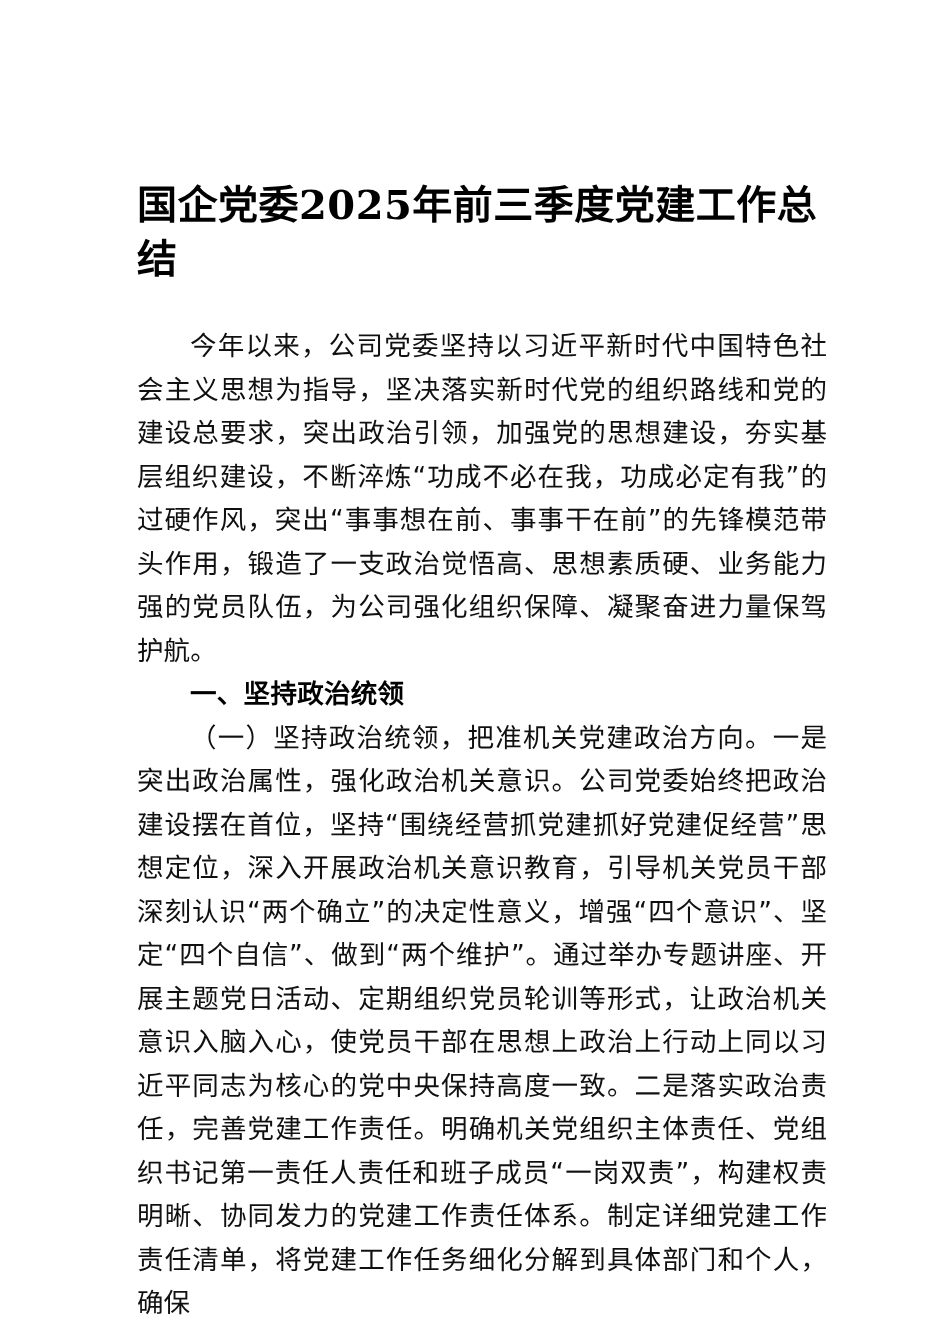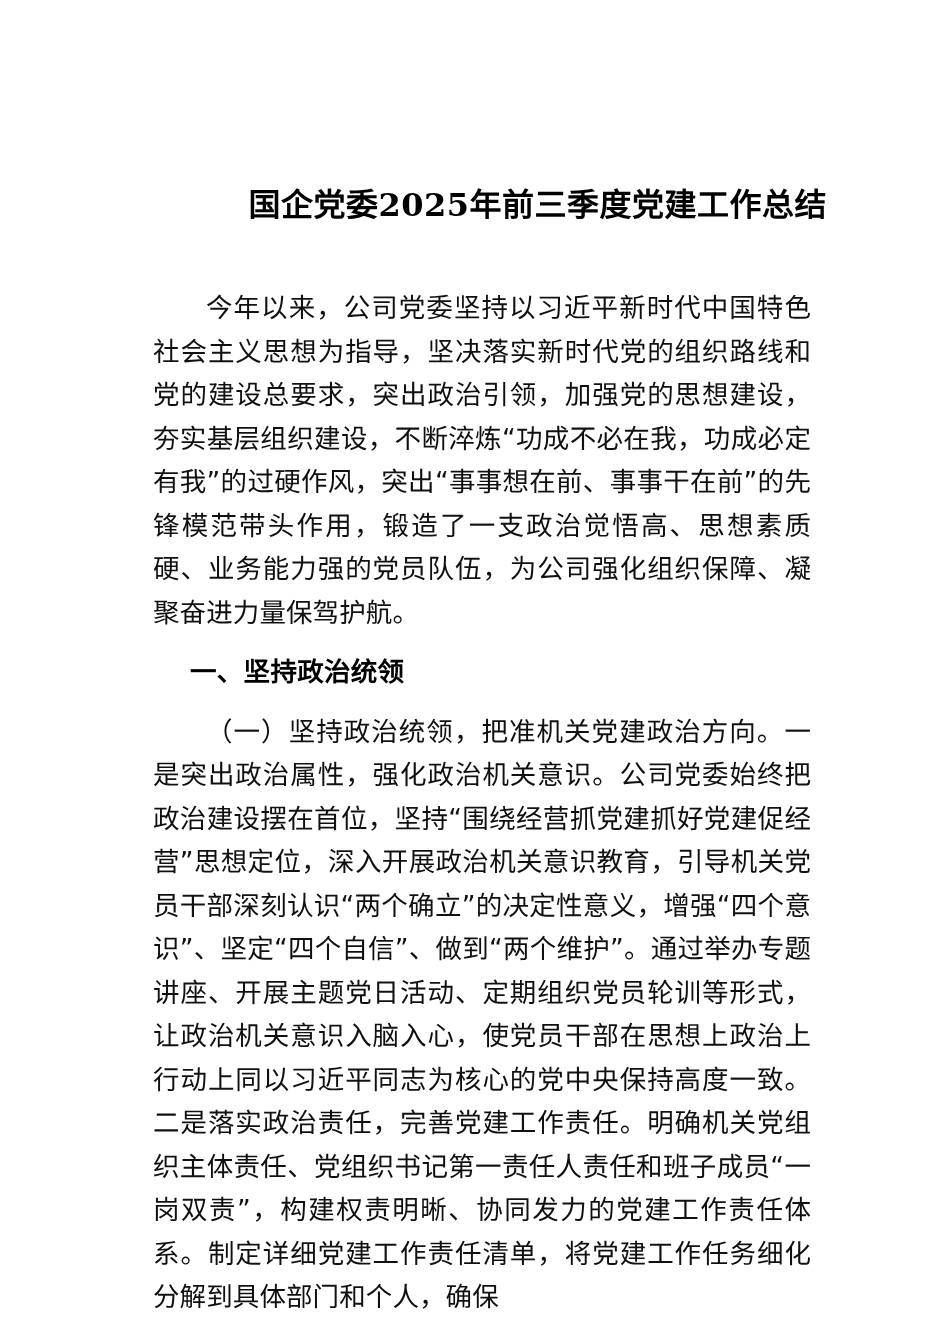--- a/index.html
+++ b/index.html
@@ -24,40 +24,40 @@
     position: absolute;
     left: 137px;
     top: 178px;
     width: 690px;
   }
 
   
   .doc-title {
     font-family: "DejaVu Serif", "Liberation Serif", serif;
     font-weight: 700;
-    font-size: 32px;
+    font-size: 40px;
     line-height: 54px;
-    text-align: right;
+    text-align: left;
     letter-spacing: 0.5px;
     color: #000000;
     margin: 0;
     padding: 0;
     width: 690px;
   }
 
   
   .para {
     font-family: "DejaVu Sans", "Liberation Sans", sans-serif;
     font-weight: 400;
     font-size: 26.5px;
     line-height: 43.5px;
     text-align: justify;
     text-justify: inter-ideograph;
     color: #101010;
-    margin: 16px;
+    margin: 0;
     text-indent: 2em;
     letter-spacing: 0.1px;
   }
 
   .section-heading {
     font-family: "DejaVu Sans", "Liberation Sans", sans-serif;
     font-weight: 700;
     font-size: 26.5px;
     line-height: 43.5px;
     color: #000000;

